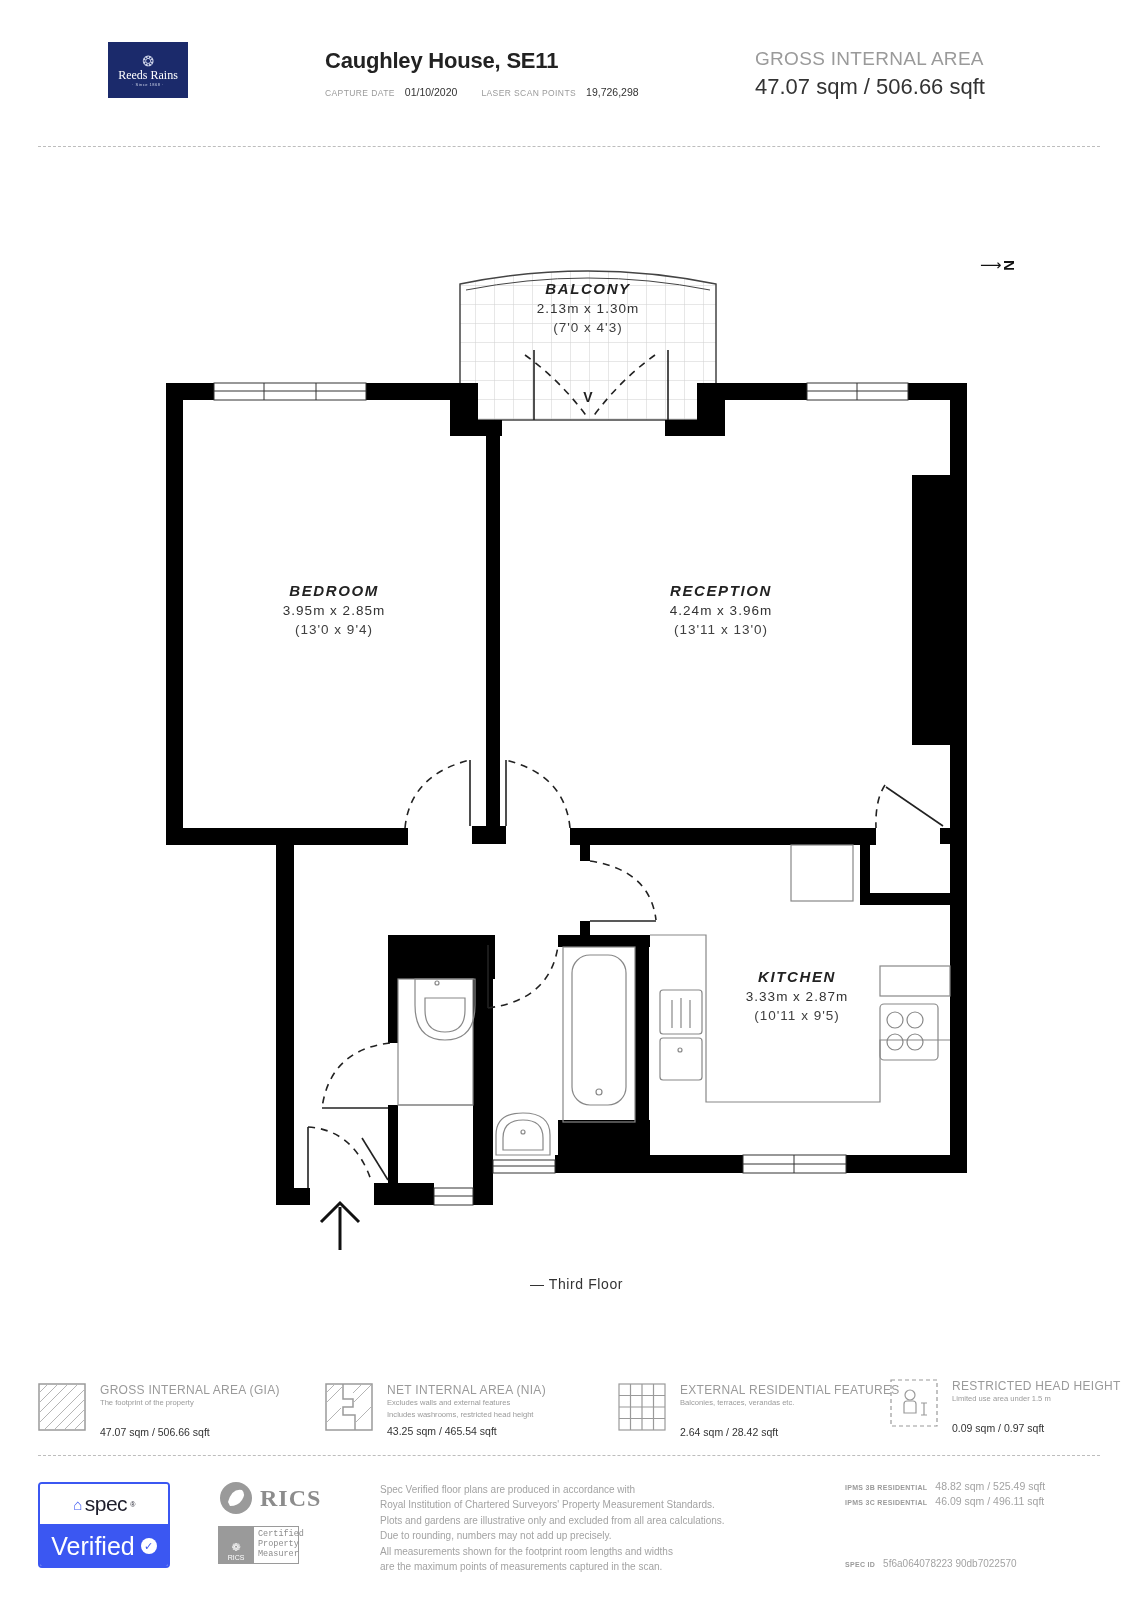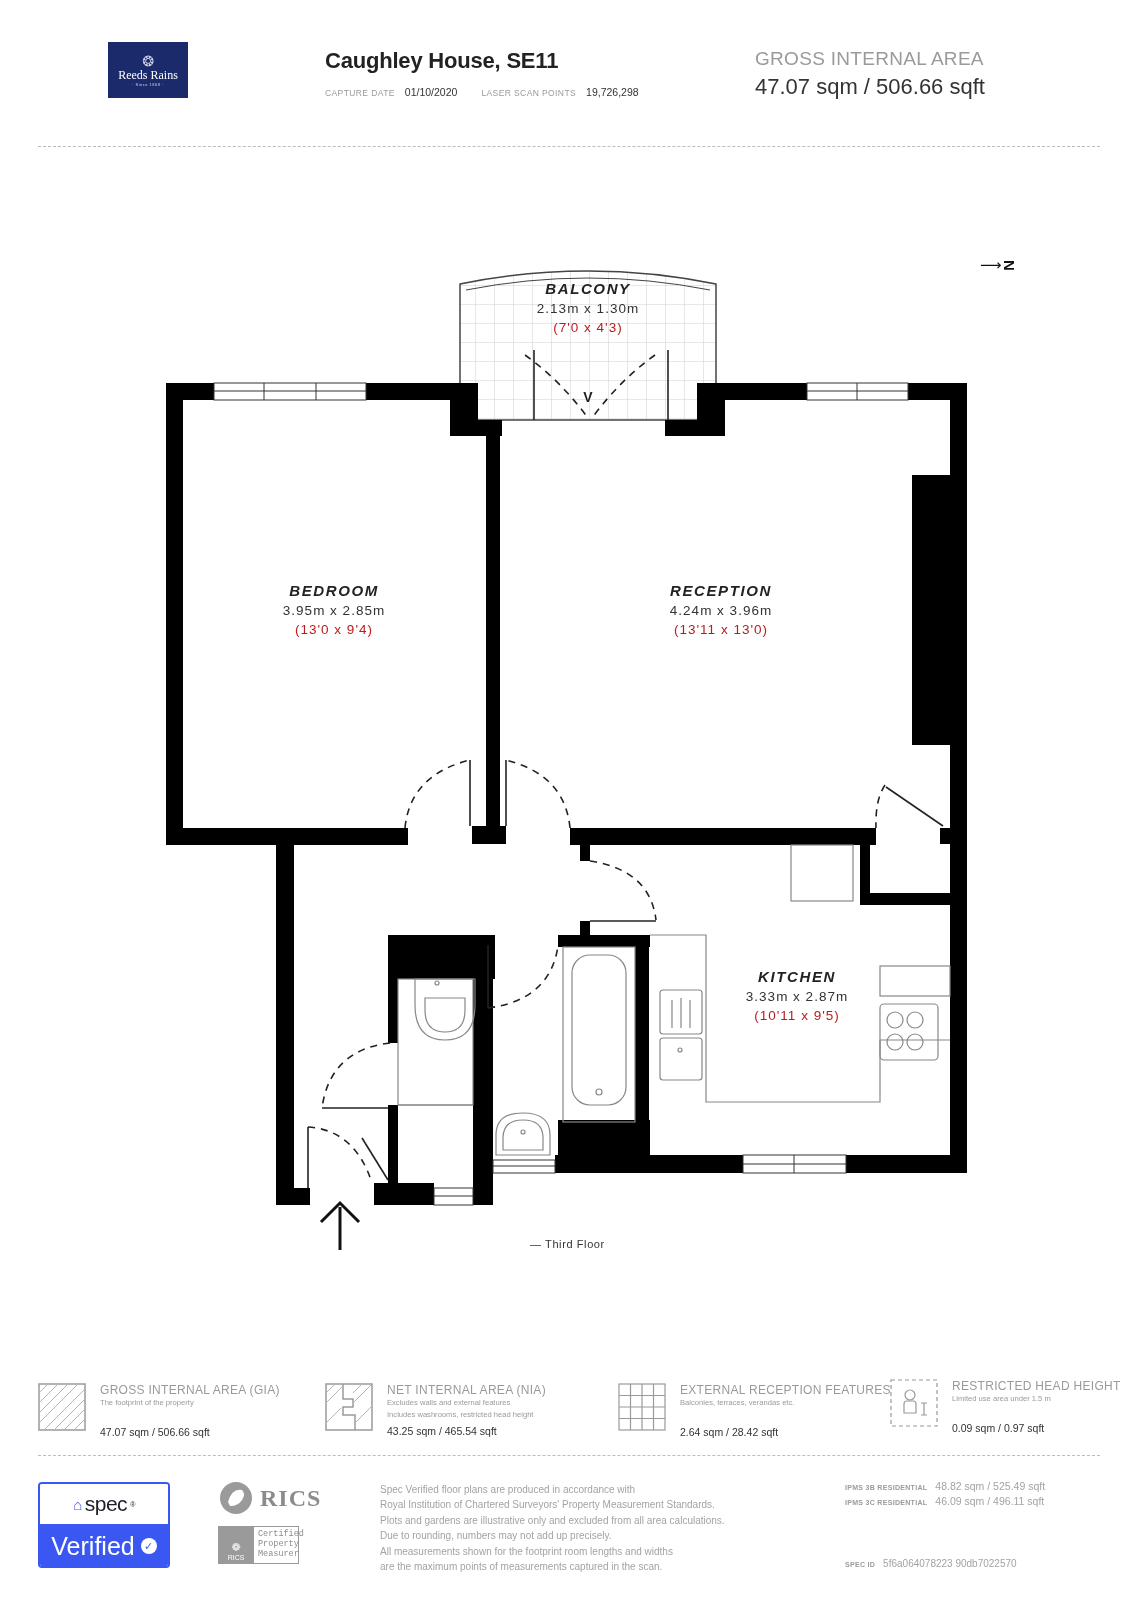--- a/index.html
+++ b/index.html
@@ -19,23 +19,23 @@
   .gia-label { left: 755px; top: 48px; font-size: 19px; color:#9a9a9a; letter-spacing: .3px; }
   .gia-value { left: 755px; top: 74px; font-size: 22px; color:#333; }
 
   .dash { left: 38px; width: 1062px; height: 0; border-top: 1px dashed #bdbdbd; }
 
   
   .plan { left: 0; top: 0; width: 1132px; height: 1600px; }
   .room-label { position:absolute; text-align:center; transform: translateX(-50%); white-space: nowrap; }
   .room-name { font-size: 15px; font-weight: bold; letter-spacing: 1.6px; color:#222;font-style:italic; }
   .room-dim { font-size: 13.5px; color:#333; letter-spacing: 1px; margin-top: 4px; }
-  .room-imp { font-size: 13.5px; color:#b91c1c; letter-spacing: 1px; margin-top: 4px; }
+  .room-imp { font-size: 13.5px; color:#404040; letter-spacing: 1px; margin-top: 4px; }
   .north { left: 980px; top: 256px; font-size: 15px; font-weight: bold; color:#111; display:flex; align-items:center; gap: 2px; }
-  .floor-label { left: 530px; top: 1238px; font-size: 11px; color:#333; letter-spacing: .6px; }
+  .floor-label { left: 530px; top: 1276px; font-size: 14px; color:#333; letter-spacing: .6px; }
 
   
   .legend-item { display:flex; gap: 14px; }
   .legend-icon { width: 48px; height: 48px; }
   .legend-title { font-size: 12px; color:#9a9a9a; letter-spacing: .3px; }
   .legend-desc { font-size: 7.6px; color:#9a9a9a; line-height: 11.5px; }
   .legend-val { font-size: 10.5px; color:#333; margin-top: 10px; }
 
   
   .spec-badge { left: 38px; top: 1482px; width: 132px; height: 86px; border: 2px solid #3b57f2; border-radius: 4px; overflow:hidden; }
@@ -266,21 +266,21 @@
   </div>
 </div>
 <div class="abs legend-item" style="left:618px; top:1383px;">
   <svg class="legend-icon" viewBox="0 0 48 48">
     <g fill="none" stroke="#9a9a9a" stroke-width="1.2">
       <rect x="1" y="1" width="46" height="46"></rect>
       <path d="M12.5 1 V47 M24 1 V47 M35.5 1 V47 M1 12.5 H47 M1 24 H47 M1 35.5 H47"></path>
     </g>
   </svg>
   <div>
-    <div class="legend-title">EXTERNAL RECEPTION FEATURES</div>
+    <div class="legend-title">EXTERNAL RESIDENTIAL FEATURES</div>
     <div class="legend-desc">Balconies, terraces, verandas etc.</div>
     <div class="legend-val" style="margin-top:17px">2.64 sqm / 28.42 sqft</div>
   </div>
 </div>
 <div class="abs legend-item" style="left:890px; top:1379px;">
   <svg class="legend-icon" viewBox="0 0 48 48">
     <rect x="1" y="1" width="46" height="46" fill="none" stroke="#9a9a9a" stroke-width="1.2" stroke-dasharray="4 3"></rect>
     <circle cx="20" cy="16" r="5" fill="none" stroke="#9a9a9a" stroke-width="1.2"></circle>
     <path d="M14 34 V25 Q14 22 17 22 H23 Q26 22 26 25 V34 Z" fill="none" stroke="#9a9a9a" stroke-width="1.2"></path>
     <path d="M31 24 H37 M34 24 V36 M31 36 H37" stroke="#9a9a9a" stroke-width="1.2"></path>

